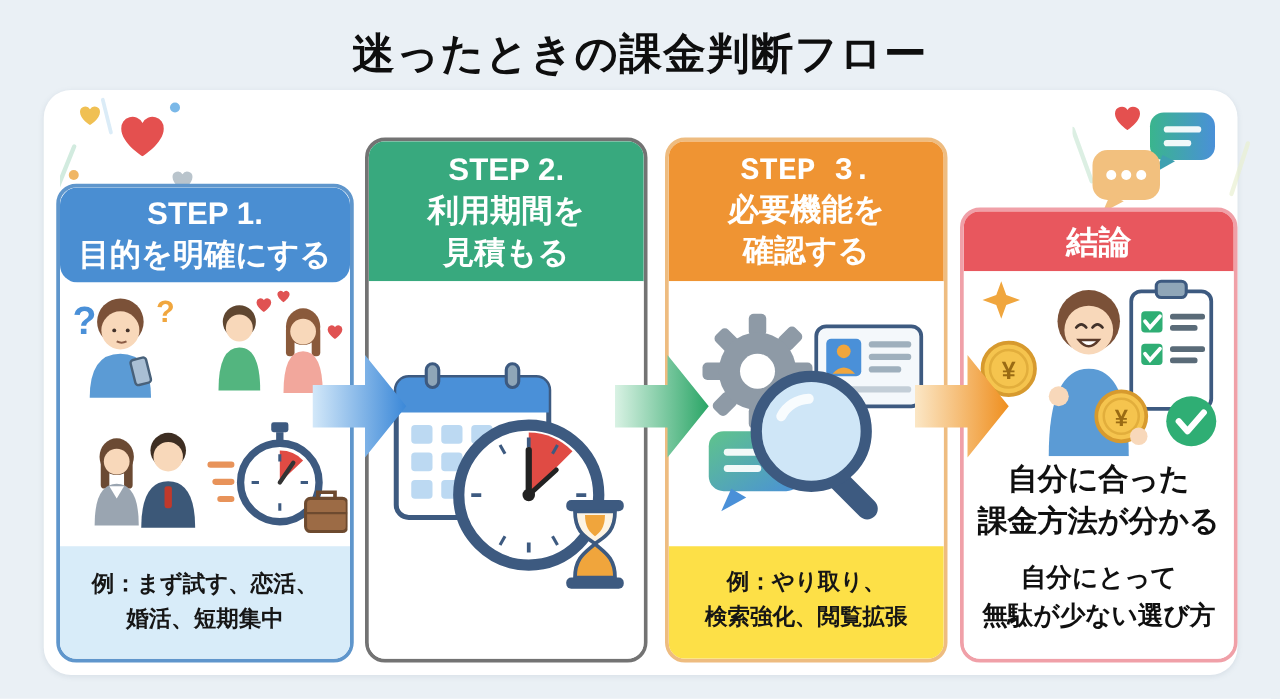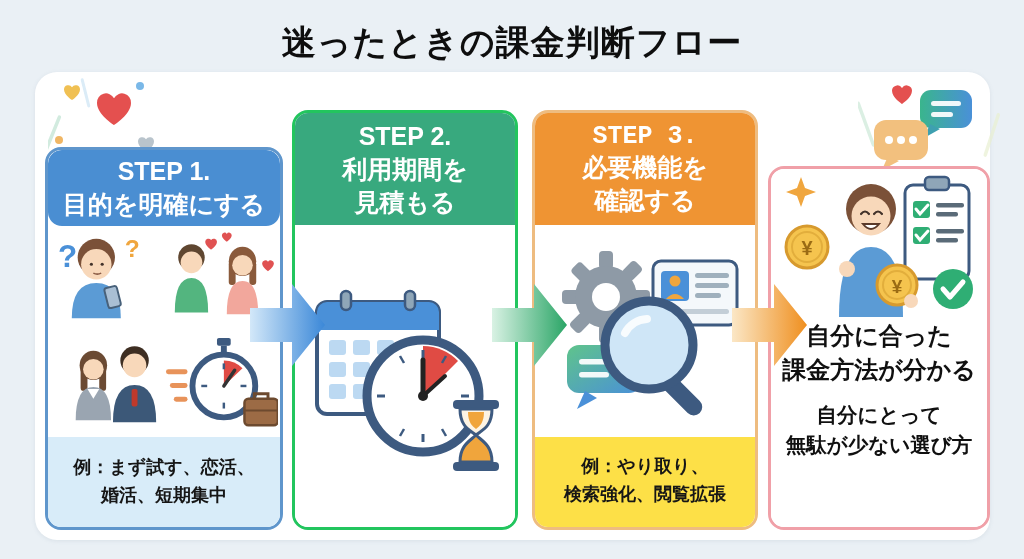--- a/index.html
+++ b/index.html
@@ -31,21 +31,21 @@
   }
   .card-illustration { flex:1 1 auto; display:flex; align-items:center; justify-content:center; background:#fff; }
   .example-box {
     flex:0 0 90px; display:flex; align-items:center; justify-content:center;
     font-size:18px; font-weight:700; color:#161616; text-align:center;
     white-space:pre-line; line-height:1.55;
   }
   #card1 { left:45px;  top:147px; width:238px; height:383px; border:3px solid #5f96cc; }
   #card1 .card-header { background:#4a8ed2; height:76px;border-radius:14px; }
   #card1 .example-box { background:#d8ecf9; }
-  #card2 { left:292px; top:110px; width:226px; height:420px; border:3px solid #22c55e; }
+  #card2 { left:292px; top:110px; width:226px; height:420px; border:3px solid #737373; }
   #card2 .card-header { background:#38a97e; height:112px; }
   #card2 .example-box { background:#dcf3e6; }
   #card3 { left:532px; top:110px; width:226px; height:420px; border:3px solid #eebc80;font-family:Liberation Mono, monospace; }
   #card3 .card-header { background:#ef9433; height:112px; }
   #card3 .example-box { background:#fde047;text-align:center; }
   #card4 { left:768px; top:166px; width:222px; height:364px; border:3px solid #f0a0a8; }
   #card4 .card-header { background:#e8575e; height:48px; font-size:26px; }
   #card4 .conclusion-wrap { flex:1 1 auto; display:flex; flex-direction:column; align-items:center; background:#fff; padding-bottom:8px; }
   .conclusion-main {
     font-size:24px; font-weight:800; color:#101010; text-align:center;
@@ -272,20 +272,21 @@
         <circle cx="104" cy="112" r="44" fill="#cfe6f7" stroke="#3d5a80" stroke-width="9"></circle>
         <path d="M80,100 a26,26 0 0 1 22,-14" stroke="#ffffff" stroke-width="8" fill="none" stroke-linecap="round" opacity="0.85"></path>
       </g>
     </svg>
   </div>
   <div class="example-box">例：やり取り、
 検索強化、閲覧拡張</div>
 </div>
 
 <div class="card" id="card4">
+  <div class="card-header">結論</div>
   <div class="conclusion-wrap">
     <svg width="204" height="148" viewBox="0 0 204 148">
       <path fill="#f0a63e" d="M24,8 L28,19 L39,23 L28,27 L24,38 L20,27 L9,23 L20,19 Z"></path>
       <g>
         <circle cx="30" cy="78" r="21" fill="#f5c44e" stroke="#d79a2e" stroke-width="3"></circle>
         <circle cx="30" cy="78" r="15" fill="none" stroke="#e2ae3c" stroke-width="2"></circle>
         <text x="30" y="86" font-size="20" font-weight="bold" fill="#9a6b14" text-anchor="middle">¥</text>
       </g>
       <g>
         <circle cx="94" cy="40" r="25" fill="#7b5138"></circle>

